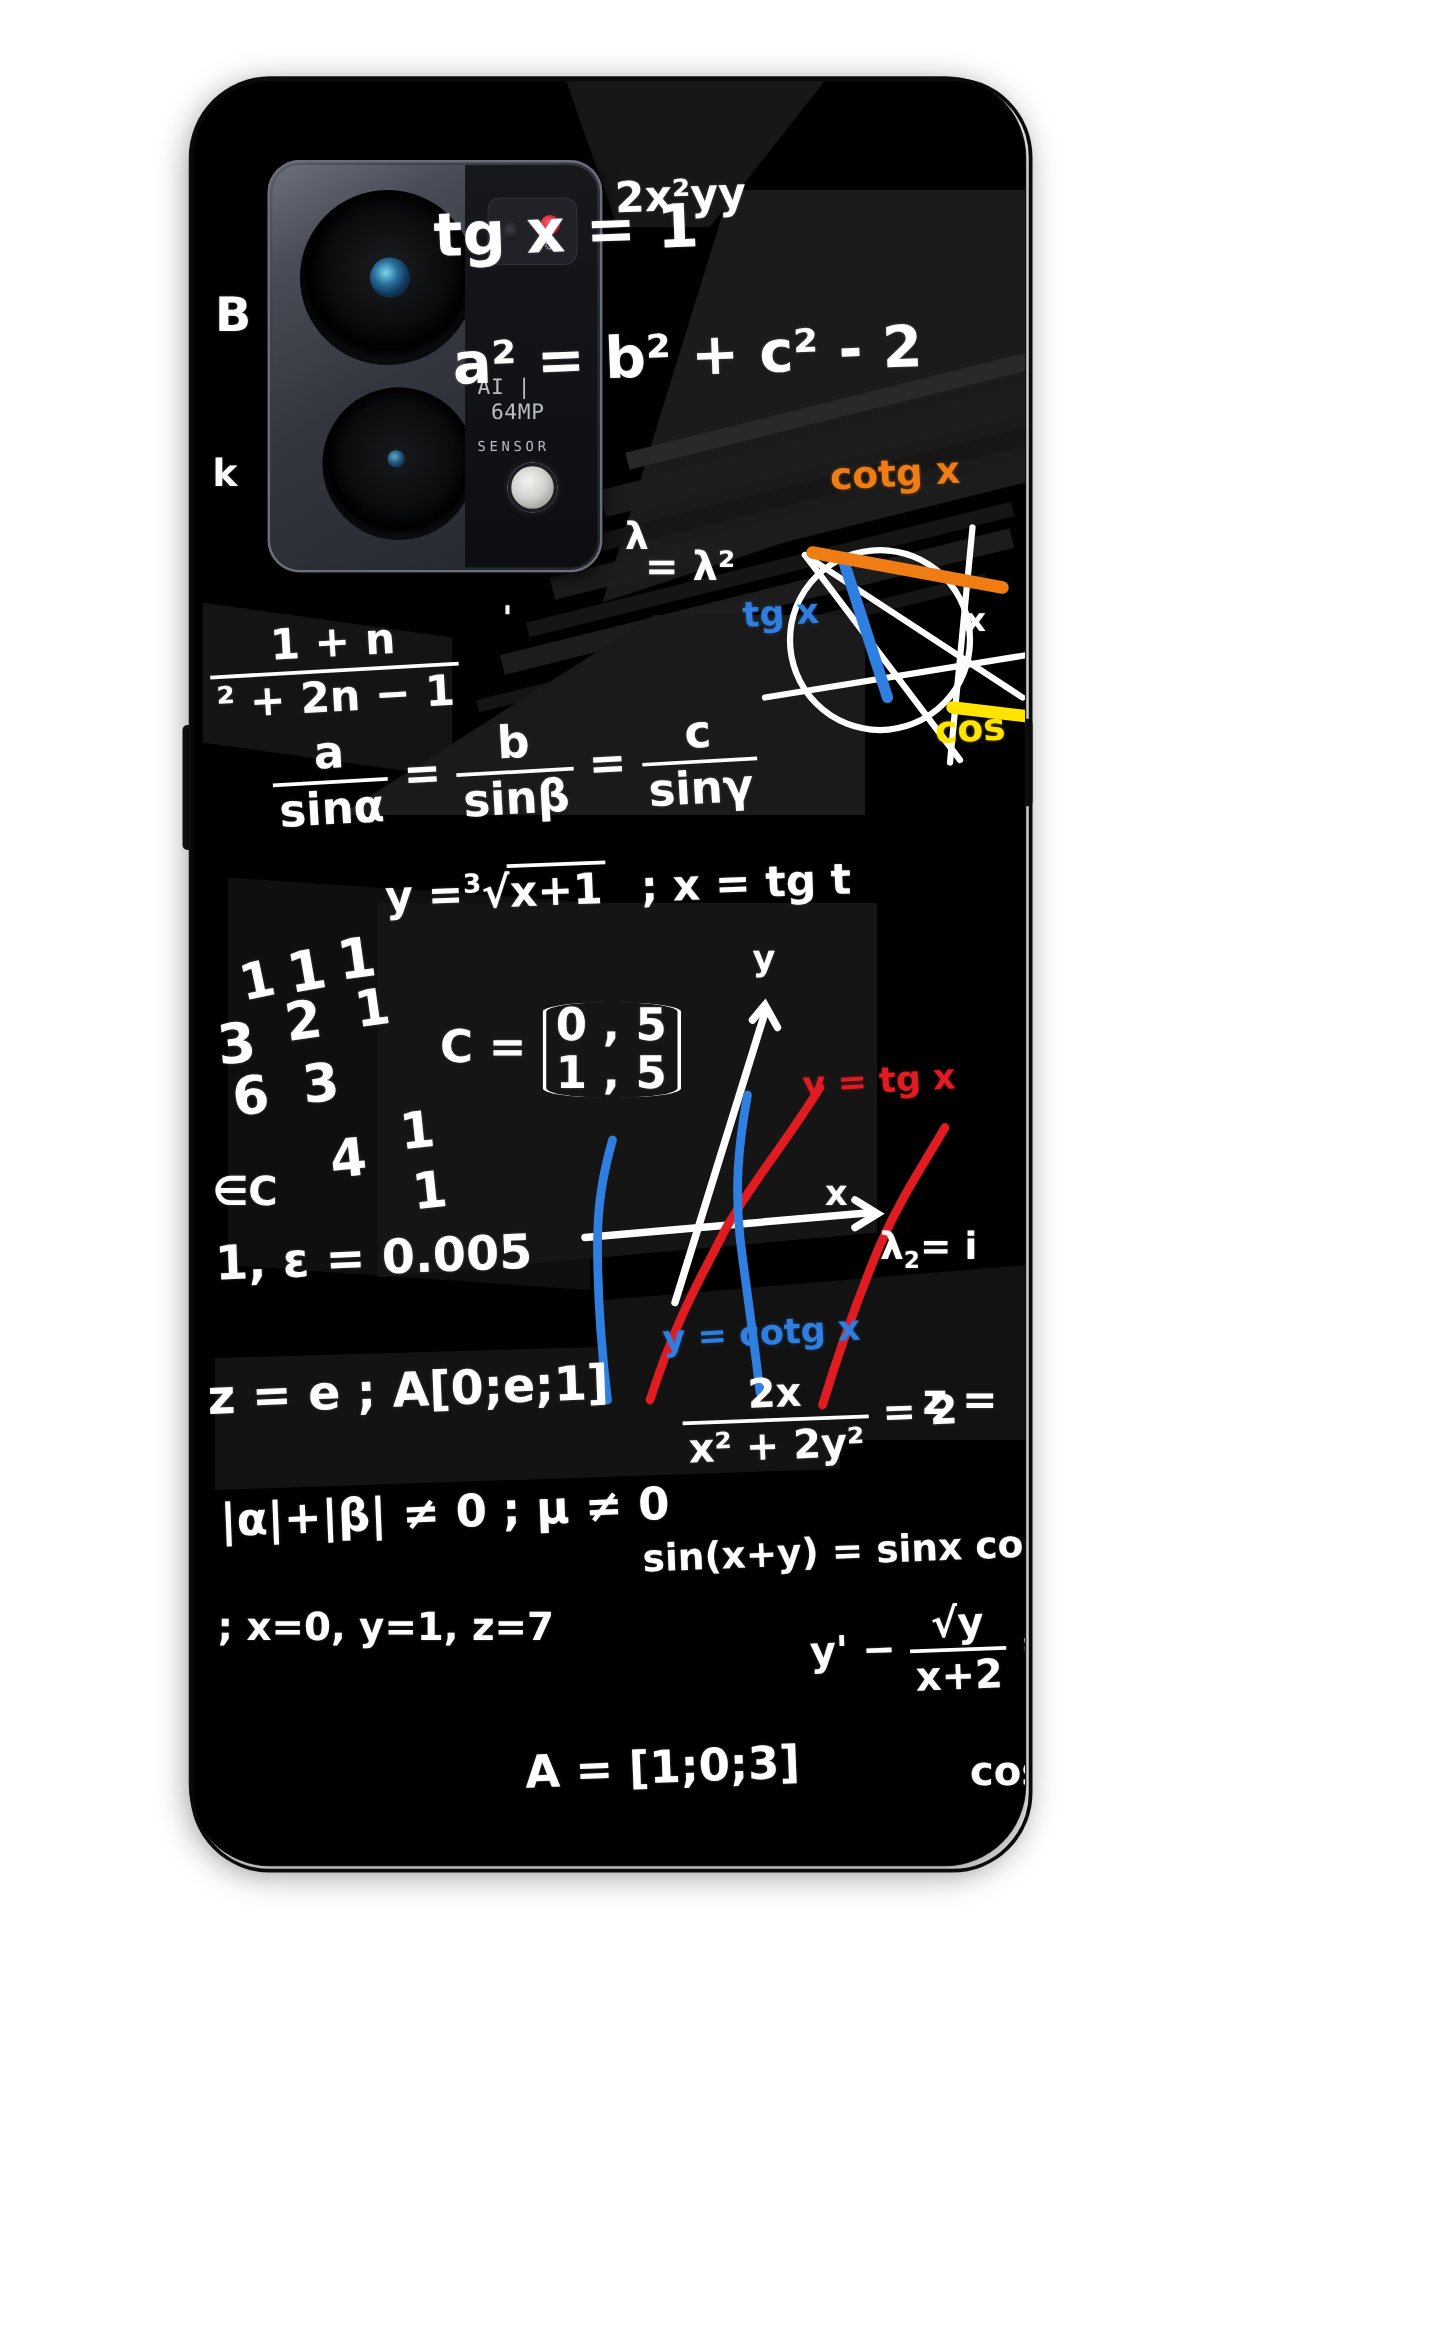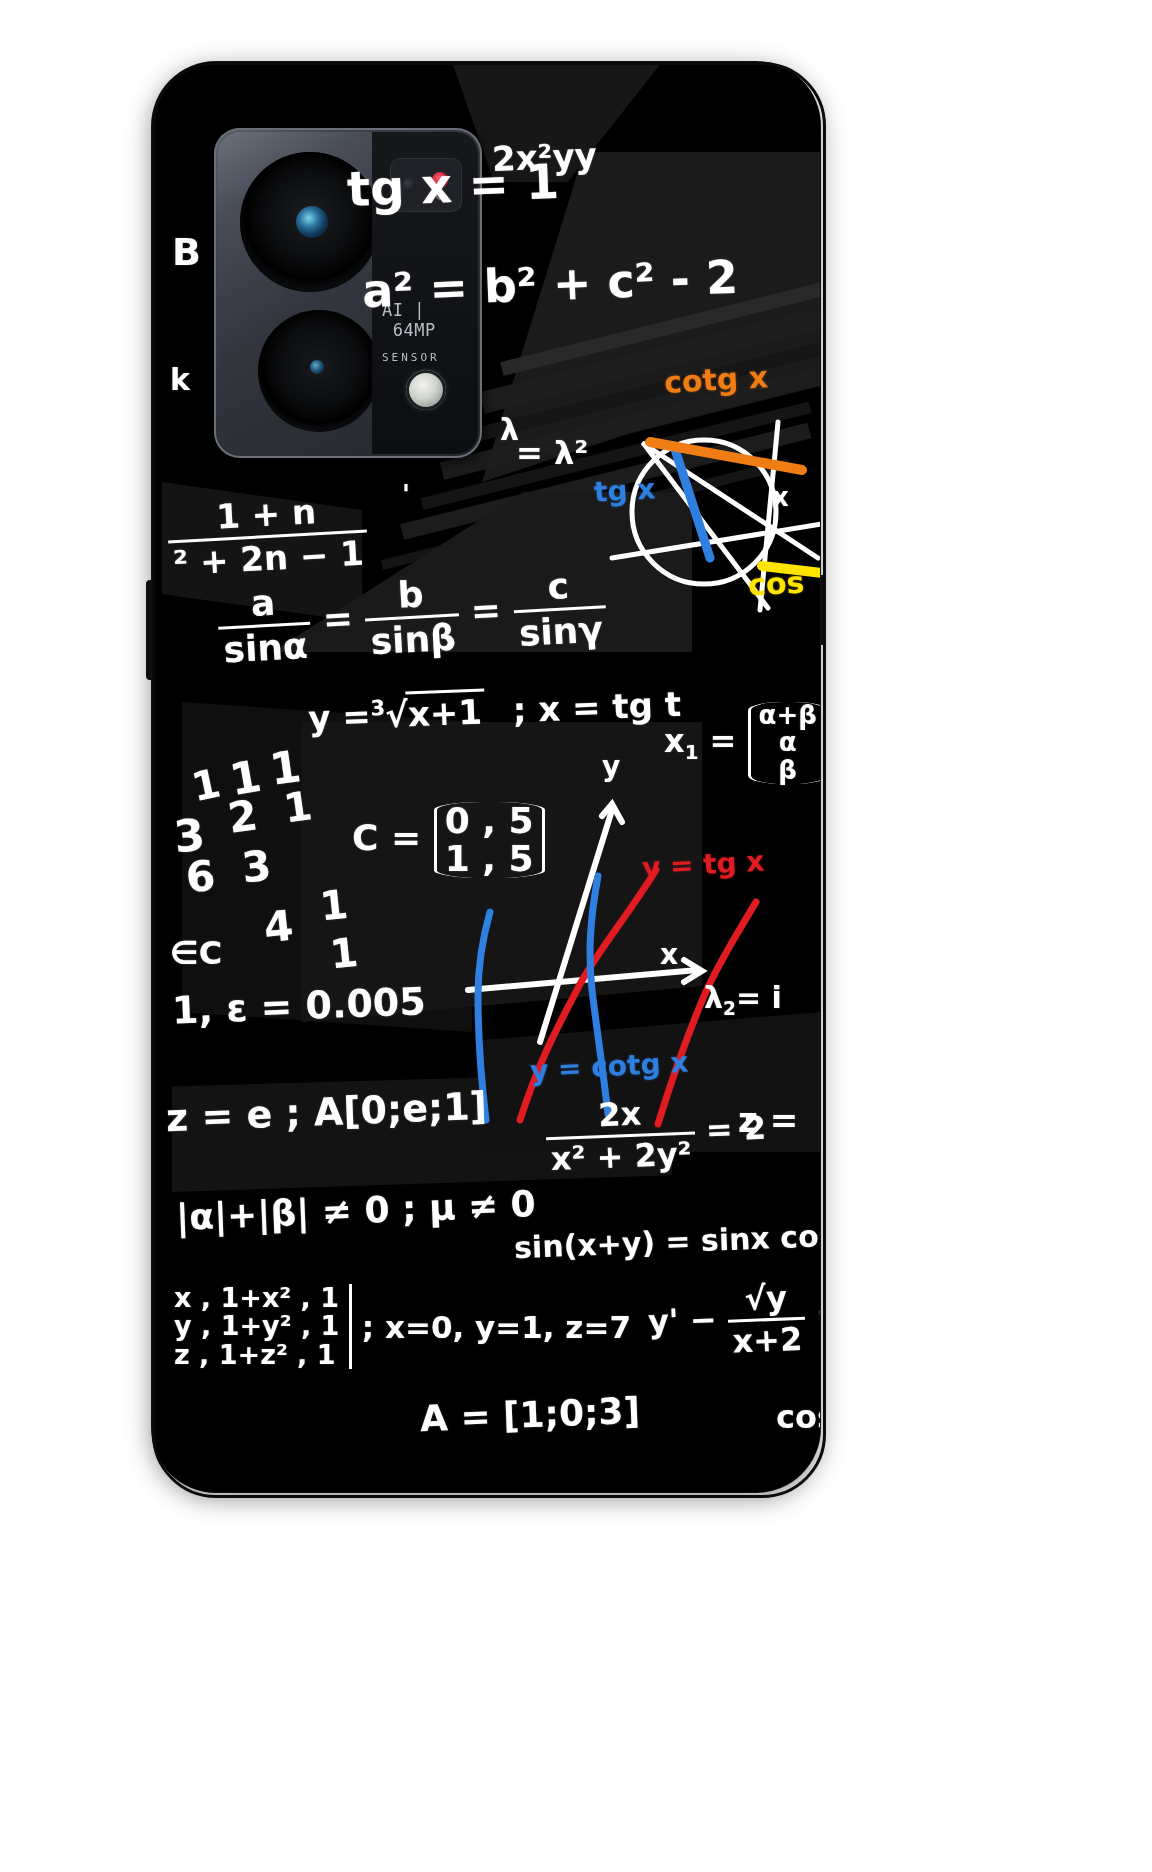--- a/index.html
+++ b/index.html
@@ -200,29 +200,20 @@
           <span class="num">c</span>
           <span class="den">sinγ</span>
         </span>
       </div>
 
       <div class="hw sk" style="left:156px;top:626px;font-size:34px;">
         <span>y =</span><sup>3</sup>√<span class="rad">x+1</span>
         <span style="margin-left:16px;">; x = tg t</span>
       </div>
 
-      <div class="hw" style="left:512px;top:640px;font-size:32px;">
-        <span>x</span><sub>1</sub>
-        <span>=</span>
-        <span class="mat" style="font-size:26px;">
-          <span>α+β</span>
-          <span>α</span>
-          <span>β</span>
-        </span>
-      </div>
 
       <div class="hw" style="left:200px;top:740px;font-size:36px;">
         <span>C =</span>
         <span class="mat">
           <span>0 , 5</span>
           <span>1 , 5</span>
         </span>
       </div>
 
       <div class="hw" style="left:40px;top:700px;font-size:40px;transform:rotate(-12deg);">1</div>
@@ -278,25 +269,20 @@
       <div class="hw sk" style="left:496px;top:1218px;font-size:32px;">
         <span>y' −</span>
         <span class="frac">
           <span class="num">√y</span>
           <span class="den">x+2</span>
         </span>
         <span>=</span>
       </div>
 
       <div class="hw" style="left:22px;top:1222px;font-size:27px;">
-        <span class="bigbar">
-          <span>x , 1+x² , 1</span>
-          <span>y , 1+y² , 1</span>
-          <span>z , 1+z² , 1</span>
-        </span>
         <span style="font-size:31px;vertical-align:middle;">; x=0, y=1, z=7</span>
       </div>
 
       <div class="hw sk" style="left:268px;top:1332px;font-size:36px;">A = [1;0;3]</div>
       <div class="hw" style="left:624px;top:1336px;font-size:32px;">cosγ</div>
 
     </div>
   </div>
   <div id="case-rim"></div>
 </div>

